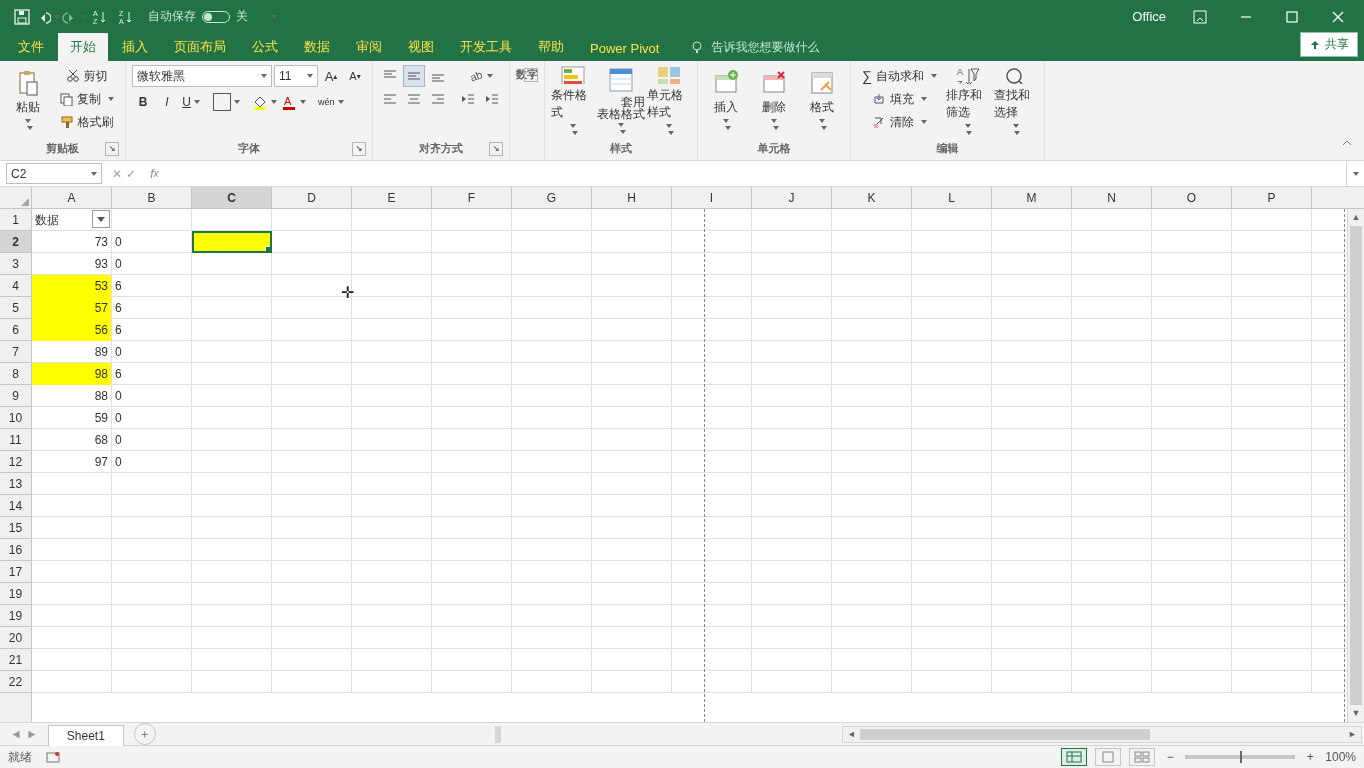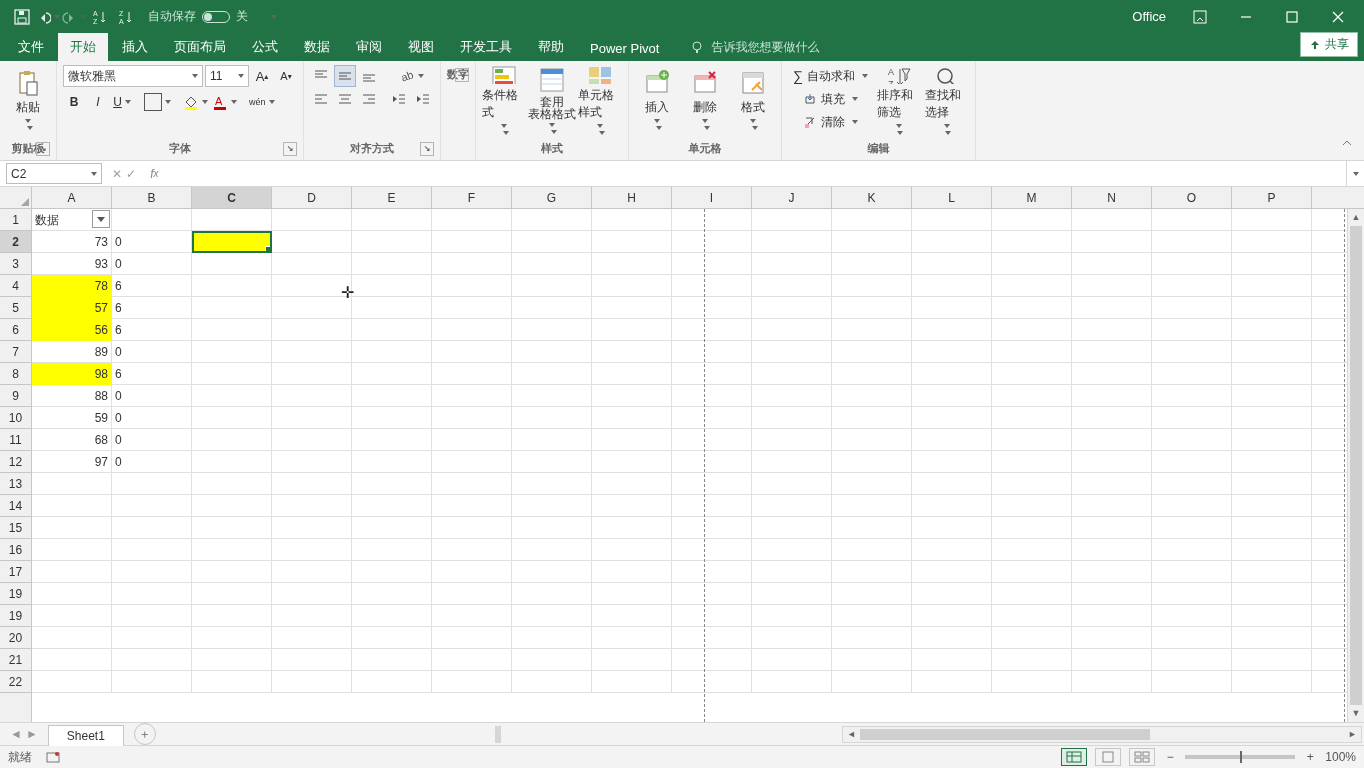--- a/index.html
+++ b/index.html
@@ -10,21 +10,21 @@
   .qat-btn { width:24px; height:24px; display:flex; align-items:center; justify-content:center; opacity:.9; }
   .title-center { position:absolute; left:0; right:0; text-align:center; pointer-events:none; font-size:13px; }
   .titlebar-right { display:flex; align-items:center; gap:2px; padding-right:4px; z-index:2; }
   .win-btn { width:44px; height:32px; display:flex; align-items:center; justify-content:center; }
   .autosave { color:#c7e5d6; font-size:12px; display:flex; align-items:center; gap:6px; margin-left:8px; }
   .autosave .switch { width:28px; height:12px; border:1px solid #c7e5d6; border-radius:6px; position:relative; }
   .autosave .switch::after { content:""; position:absolute; left:1px; top:1px; width:8px; height:8px; background:#c7e5d6; border-radius:50%; }
   
   .menu { height:28px; background:#217346; display:flex; align-items:flex-end; padding:0 6px; justify-content:space-between; }
   .menu-tabs { display:flex; align-items:flex-end; gap:2px; }
-  .menu-tab { padding:5px 12px 5px; color:#ffffff; font-size:13px; }
+  .menu-tab { padding:5px 12px 5px; color:#fde047; font-size:13px; }
   .menu-tab.active { background:#f3f3f3; color:#217346; }
   .tell-me { display:flex; align-items:center; color:#c7e5d6; gap:6px; margin-left:20px; font-size:12px; padding-bottom:5px; }
   .share { background:#fff; color:#217346; padding:3px 8px; margin-bottom:4px; display:flex; align-items:center; gap:4px; border:1px solid #8fc1a5; }
   
   .ribbon { height:100px; background:#f3f3f3; border-bottom:1px solid #d6d6d6; display:flex; position:relative; }
   .group { border-right:1px solid #e1e1e1; display:flex; flex-direction:column; justify-content:space-between; padding:4px 6px 2px; }
   .group-body { display:flex; gap:4px; align-items:flex-start; }
   .group-label { text-align:center; font-size:11px; color:#666; padding:2px 0; position:relative;font-weight:bold; }
   .group-label .launcher { position:absolute; right:0; bottom:2px; width:14px; height:14px; border:1px solid #b4b4b4; font-size:8px; line-height:12px; text-align:center; color:#666; }
   .big-btn { display:flex; flex-direction:column; align-items:center; justify-content:center; width:44px; height:70px; gap:3px; font-size:12px; color:#333; }
@@ -202,20 +202,44 @@
     <div class="group-body">
       <div class="big-btn dd">
         <svg class="ico" width="26" height="26">
             <rect x="5" y="3" width="14" height="20" fill="#fff" stroke="#8a6a2a"></rect>
             <rect x="9" y="1" width="6" height="4" fill="#cda85b"></rect>
             <rect x="12" y="12" width="10" height="13" fill="#fff" stroke="#555"></rect>
           </svg>
         <span>粘贴</span>
         <span class="chev"></span>
       </div>
+      <div class="split">
+        <div class="small-btn lbl">
+            <svg width="14" height="14">
+              <circle cx="4" cy="10" r="2.3" fill="none" stroke="#444"></circle>
+              <circle cx="10" cy="10" r="2.3" fill="none" stroke="#444"></circle>
+              <path d="M4 8L11 1M10 8L3 1" stroke="#444"></path>
+            </svg>
+            <span>剪切</span>
+          </div>
+        <div class="small-btn lbl dd">
+            <svg width="14" height="14">
+              <rect x="2" y="2" width="8" height="9" fill="#fff" stroke="#555"></rect>
+              <rect x="5" y="5" width="8" height="9" fill="#fff" stroke="#555"></rect>
+            </svg>
+            <span>复制</span>
+          </div>
+        <div class="small-btn lbl">
+            <svg width="14" height="14">
+              <rect x="2" y="2" width="10" height="5" fill="#f2c14e" stroke="#8a6a2a"></rect>
+              <rect x="6" y="7" width="3" height="6" fill="#8a6a2a"></rect>
+            </svg>
+            <span>格式刷</span>
+          </div>
+      </div>
     </div>
     <div class="group-label"><span>剪贴板</span><span class="launcher">↘</span></div>
   </div>
 
   <div class="group">
     <div class="group-body" style="flex-direction:column; gap:4px;">
       <div class="small-row">
         <div class="combo" style="width:140px">
             <span>微软雅黑</span>
             <span class="dd-b"></span>
@@ -358,21 +382,21 @@
           <span>条件格式</span>
           <span class="chev"></span>
         </div>
       <div class="big-btn dd">
           <svg class="ico" width="26" height="26">
             <rect x="2" y="2" width="22" height="22" fill="#fff" stroke="#999"></rect>
             <rect x="2" y="2" width="22" height="5" fill="#4a90d9"></rect>
             <line x1="2" y1="12" x2="24" y2="12" stroke="#c0d7ef"></line>
             <line x1="2" y1="17" x2="24" y2="17" stroke="#c0d7ef"></line>
           </svg>
-          <span style="white-space:pre;text-align:center;line-height:1">套用
+          <span style="white-space:pre;text-align:right;line-height:1">套用
 表格格式</span>
           <span class="chev"></span>
         </div>
       <div class="big-btn dd">
           <svg class="ico" width="26" height="26">
             <rect x="2" y="2" width="10" height="10" fill="#e8d07a"></rect>
             <rect x="14" y="2" width="10" height="10" fill="#9cc3e4"></rect>
             <rect x="2" y="14" width="10" height="10" fill="#c1e0b4"></rect>
             <rect x="14" y="14" width="10" height="10" fill="#f4b084"></rect>
           </svg>
@@ -580,21 +604,21 @@
           <div class="cell" style="width: 80px;"></div>
           <div class="cell" style="width: 80px;"></div>
           <div class="cell" style="width: 80px;"></div>
           <div class="cell" style="width: 80px;"></div>
           <div class="cell" style="width: 80px;"></div>
           <div class="cell" style="width: 80px;"></div>
           <div class="cell" style="width: 80px;"></div>
           <div class="cell" style="width: 80px;"></div>
         </div>
         <div class="cell-row">
-          <div class="cell num hl" style="width: 80px;">78</div>
+          <div class="cell num hl" style="width: 80px;">53</div>
           <div class="cell" style="width: 80px;">6</div>
           <div class="cell" style="width: 80px;"></div>
           <div class="cell" style="width: 80px;"></div>
           <div class="cell" style="width: 80px;"></div>
           <div class="cell" style="width: 80px;"></div>
           <div class="cell" style="width: 80px;"></div>
           <div class="cell" style="width: 80px;"></div>
           <div class="cell" style="width: 80px;"></div>
           <div class="cell" style="width: 80px;"></div>
           <div class="cell" style="width: 80px;"></div>

